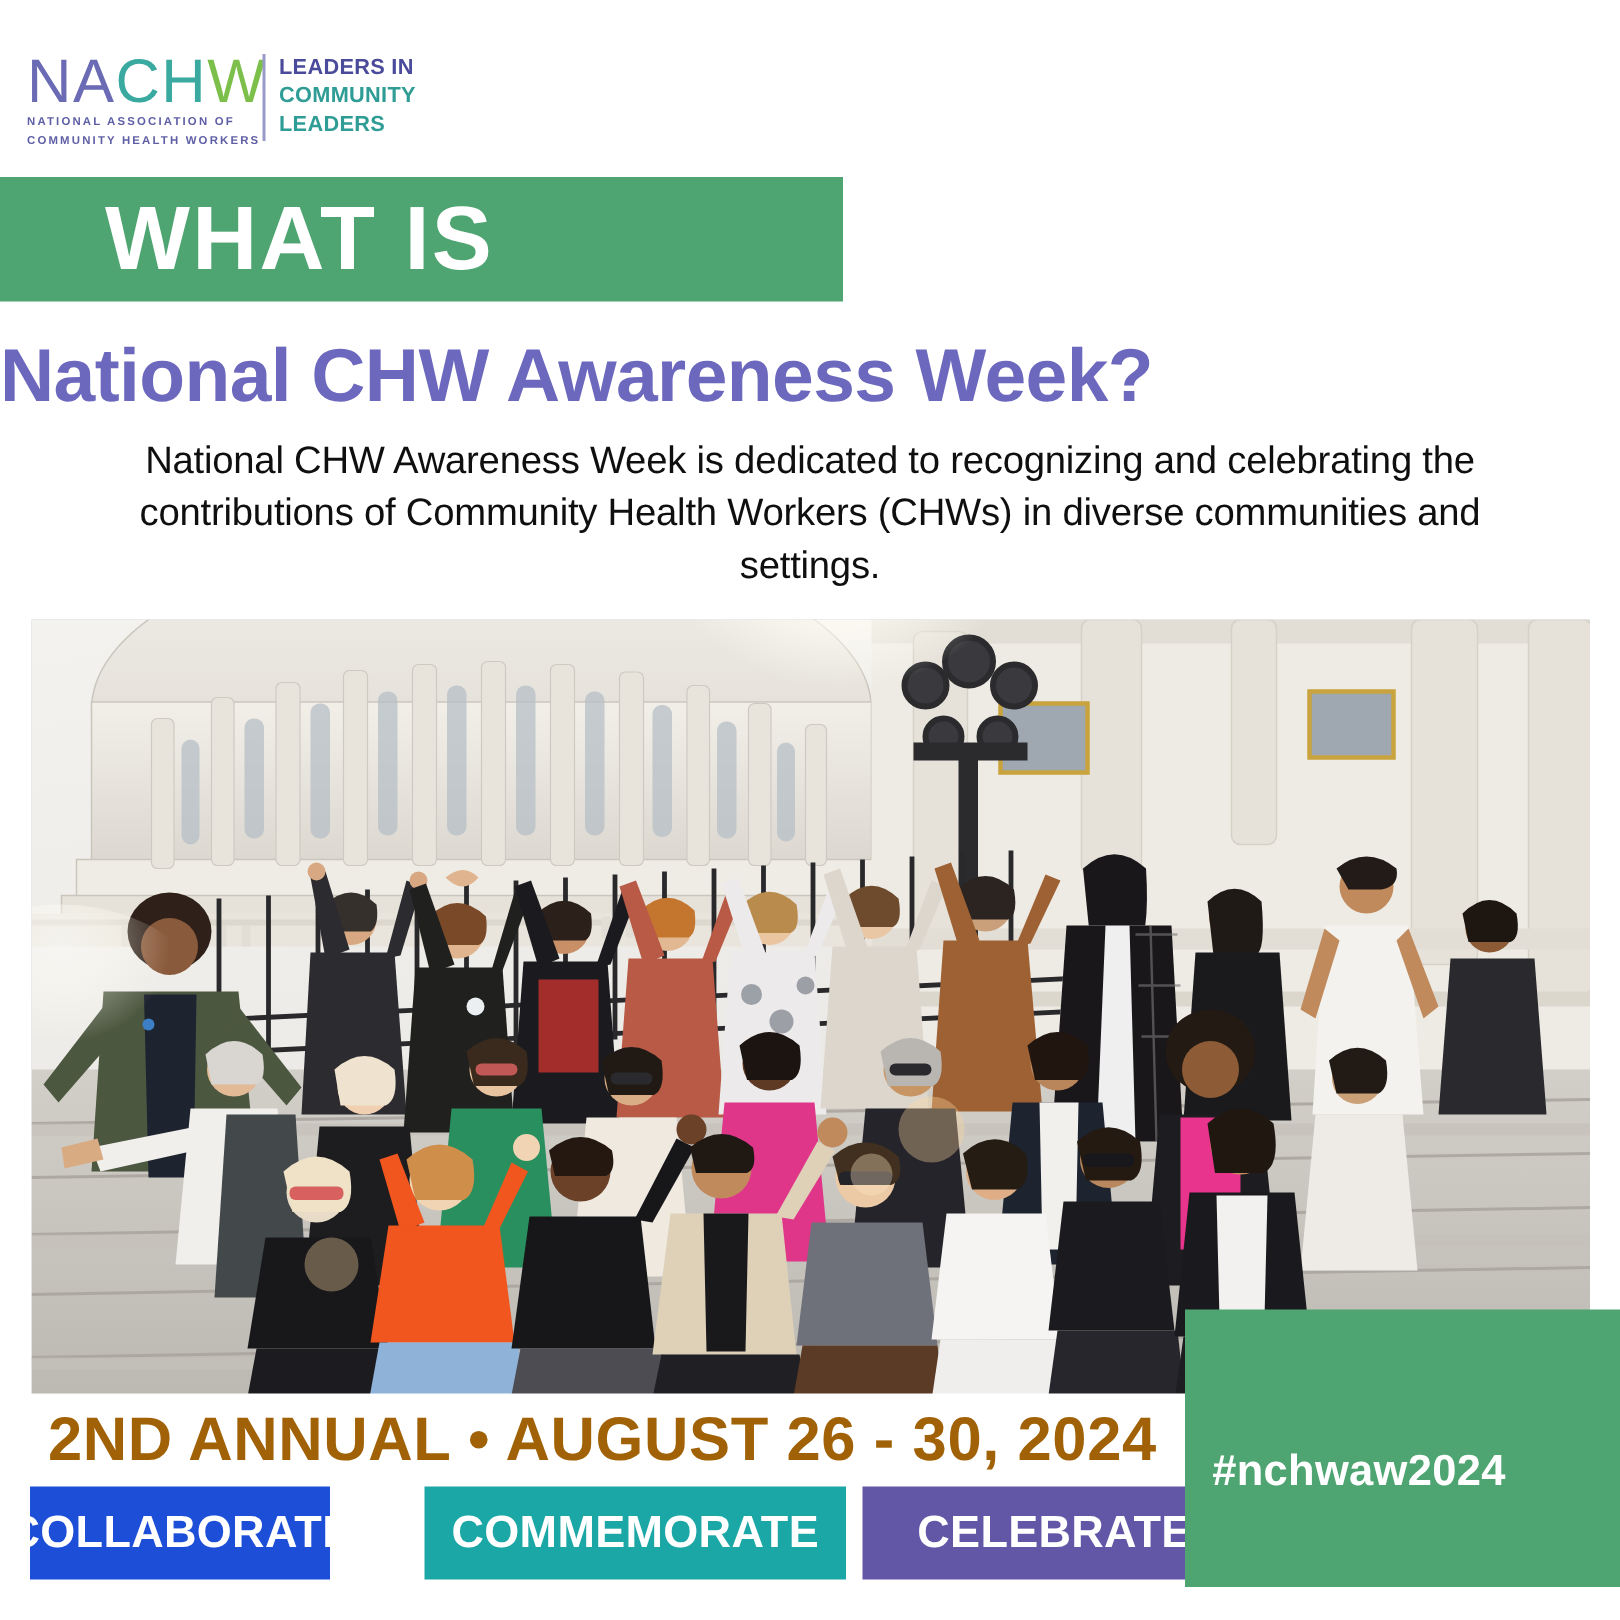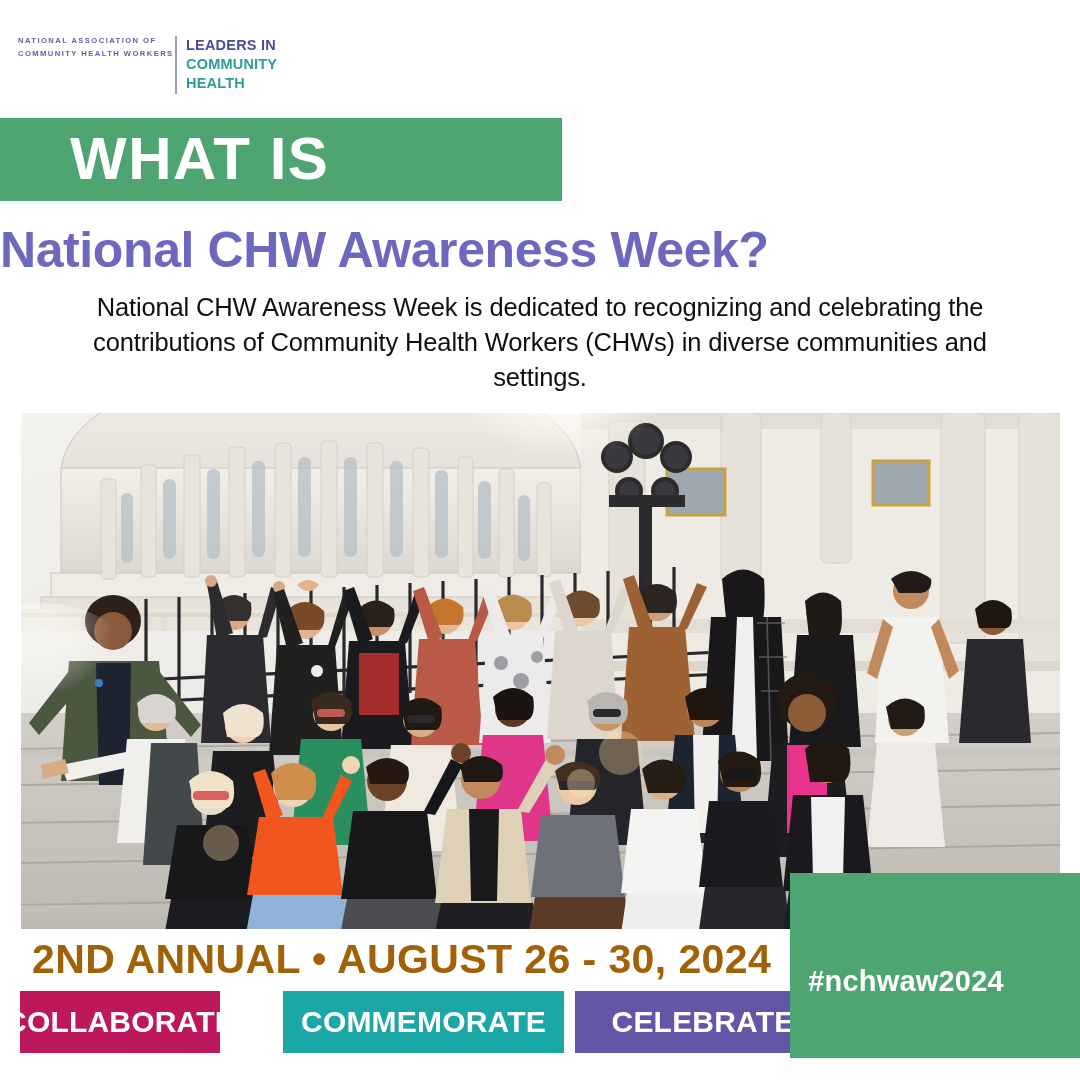--- a/index.html
+++ b/index.html
@@ -46,44 +46,45 @@
   .photo{position:absolute;left:21px;top:413px;width:1039px;height:570px;overflow:hidden;background:#cfd3d8;}
   .photo svg{display:block;width:100%;height:100%;}
 
   
   .date-strip{position:absolute;left:20px;top:929px;width:770px;height:57px;background:#ffffff;}
   .date-text{position:absolute;left:32px;top:937px;font-size:41px;font-weight:700;color:#a16207;letter-spacing:.4px;line-height:44px;white-space:nowrap;}
 
   
   .pill{position:absolute;top:991px;height:62px;display:flex;align-items:center;justify-content:center;
         color:#ffffff;font-weight:700;font-size:30px;letter-spacing:.2px;box-sizing:border-box;}
-  .pill-collab{left:20px;width:200px;background:#be185d;}
+  .pill-collab{left:20px;width:200px;background:#1d4ed8;}
   .pill-commem{left:283px;width:281px;background:#1ba7a6;}
   .pill-celeb{left:575px;width:232px;background:#6257a6;padding-left:24px;}
 
   
   .hash-panel{position:absolute;left:790px;top:873px;width:290px;height:185px;background:#4fa571;}
   .hash-text{position:absolute;left:790px;top:965px;width:232px;text-align:center;
     font-size:29px;font-weight:700;color:#ffffff;letter-spacing:.2px;}
 </style>
 </head>
 <body>
 
 <div id="stage">
 
   <div class="logo">
     <div class="logo-left">
+      <div class="logo-word"><span class="lw-n">N</span><span class="lw-a">A</span><span class="lw-c">C</span><span class="lw-h">H</span><span class="lw-w">W</span></div>
       <div class="logo-sub">NATIONAL ASSOCIATION OF</div>
       <div class="logo-sub">COMMUNITY HEALTH WORKERS</div>
     </div>
     <div class="logo-rule"></div>
     <div class="logo-right">
       <div class="lr1">LEADERS IN</div>
       <div class="lr2">COMMUNITY</div>
-      <div class="lr3">HEALTH</div>
+      <div class="lr3">LEADERS</div>
     </div>
   </div>
 
 
   <div class="whatis-bar"></div>
   <div class="whatis-text">WHAT IS</div>
 
   <div class="headline">National CHW Awareness Week?</div>
   <div class="body-copy">National CHW Awareness Week is dedicated to recognizing and celebrating the contributions of Community Health Workers (CHWs) in diverse communities and settings.</div>
 

